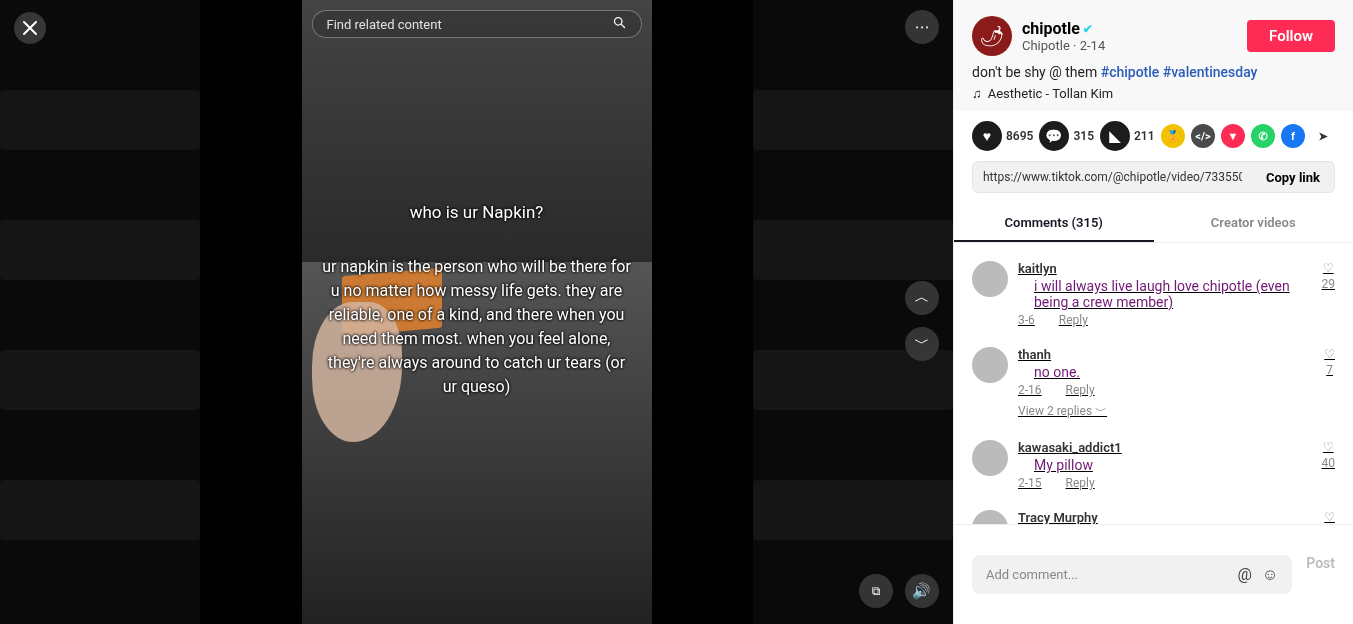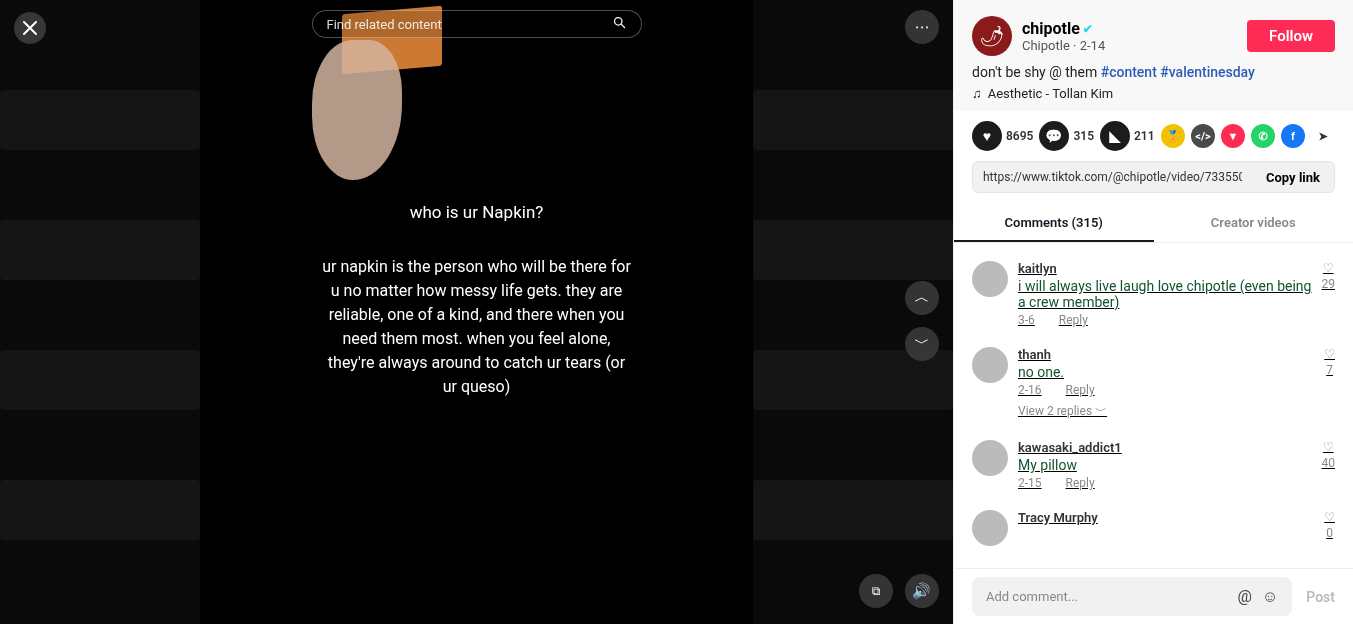--- a/index.html
+++ b/index.html
@@ -2,21 +2,21 @@
 <html><head>
 <meta charset="utf-8">
 <style>
 * { margin: 0; padding: 0; box-sizing: border-box; font-family: -apple-system, BlinkMacSystemFont, "Segoe UI", Roboto, Helvetica, Arial, sans-serif; }
 body { width: 1353px; height: 624px; display: flex; background: #fff; overflow: hidden; }
 .video-area { flex: 1; background: #000; position: relative; display: flex; justify-content: center; }
 .video-bg-left, .video-bg-right { position: absolute; top: 0; bottom: 0; width: 200px; background: #0a0a0a; }
 .video-bg-left { left: 0; }
 .video-bg-right { right: 0; }
 .bg-strip { position:absolute; left:0; right:0; height:60px; background:#151515; border-radius:4px; }
-.video-frame { width: 350px; height: 100%; position: relative; display:flex; flex-direction:row; }
+.video-frame { width: 350px; height: 100%; position: relative; display:flex; flex-direction:column; }
 .vf-top { height:42%; background:linear-gradient(#444,#2a2a2a); }
 .vf-bot { height:58%; background:linear-gradient(#555,#222); position:relative; }
 .vf-bot:before{content:"";position:absolute;top:10px;left:40px;width:100px;height:60px;background:#cc7a33;border-radius:3px;transform:skewY(-5deg);}
 .vf-bot:after{content:"";position:absolute;top:40px;left:10px;width:90px;height:140px;background:rgba(210,180,160,.85);border-radius:50% 40% 60% 50%;}
 .video-caption { position:absolute; top:32%; left:0; right:0; text-align:center; color:#fff; font-size:16px; text-shadow:0 0 3px #000,0 0 3px #000; padding:0 18px; line-height:1.5; }
 .video-caption .q { margin-bottom:30px; font-size:17px; }
 .close-btn { position:absolute; top:12px; left:14px; width:32px; height:32px; border-radius:50%; background:rgba(60,60,60,.9); display:flex; align-items:center; justify-content:center; color:#fff; cursor:pointer; z-index:5;}
 .search-pill { position:absolute; top:10px; left:50%; transform:translateX(-50%); width:330px; height:28px; border:1px solid rgba(255,255,255,.3); border-radius:18px; display:flex; align-items:center; padding:0 14px; color:rgba(255,255,255,.85); font-size:13px; z-index:5; background:rgba(0,0,0,.15);}
 .search-pill .sicon{margin-left:auto;}
 .right-ctrl { position:absolute; right:14px; display:flex; flex-direction:column; gap:12px; z-index:5;}
@@ -44,26 +44,26 @@
 .link-row input{flex:1;border:none;background:transparent;padding:8px 10px;font-size:12px;color:#333;outline:none;}
 .link-row button{border:none;background:transparent;padding:0 14px;font-weight:700;font-size:13px;cursor:pointer;}
 .tabs{display:flex;border-bottom:1px solid #eee;margin-top:8px;}
 .tab{flex:1;text-align:center;padding:10px 0;font-size:13px;font-weight:600;color:#888;cursor:pointer;}
 .tab.active{color:#161823;border-bottom:2px solid #161823;}
 .comments{flex:1;overflow-y:auto;padding:8px 18px;text-decoration:underline;}
 .comment{display:flex;gap:10px;padding:10px 0;}
 .cavatar{width:36px;height:36px;border-radius:50%;background:#bbb;flex-shrink:0;}
 .cbody{flex:1;font-size:14px;}
 .cname{font-weight:600;font-size:13px;color:#333;}
-.ctext{color:#14532d;margin:2px 0;}
+.ctext{color:#701a75;margin:2px 16px;}
 .cmeta{font-size:12px;color:#888;display:flex;gap:24px;margin-top:3px;}
 .cmeta span{cursor:pointer;}
 .clike{display:flex;flex-direction:column;align-items:center;font-size:12px;color:#888;gap:2px;}
 .viewreplies{font-size:12px;color:#888;margin-top:6px;cursor:pointer;}
-.comment-input{border-top:1px solid #eee;padding:8px 18px;display:flex;align-items:center;}
+.comment-input{border-top:1px solid #eee;padding:30px 18px;display:flex;}
 .comment-input .pill{flex:1;background:#f1f1f2;border-radius:8px;padding:10px 14px;font-size:13px;color:#888;display:flex;align-items:center;}
 .pill .icns{margin-left:auto;display:flex;gap:10px;font-size:16px;color:#444;}
 .post-btn{margin-left:14px;color:#bbb;font-weight:600;font-size:14px;cursor:pointer;}
 </style>
 </head>
 <body>
 
 <div class="video-area">
   <div class="video-bg-left">
     <div class="bg-strip" style="top:90px"></div>
@@ -135,21 +135,21 @@
           <span>chipotle</span>
           <span class="verify">✔</span>
         </div>
         <div class="sp-sub">
           <span>Chipotle</span> · <span>2-14</span>
         </div>
       </div>
       <button class="follow-btn">Follow</button>
     </div>
     <div class="sp-desc">
-      <span>don't be shy @ them </span><span class="tag">#content</span> <span class="tag">#valentinesday</span>
+      <span>don't be shy @ them </span><span class="tag">#chipotle</span> <span class="tag">#valentinesday</span>
     </div>
     <div class="sp-music">
       <span>♫</span>
       <span>Aesthetic - Tollan Kim</span>
     </div>
   </div>
 
   <div class="sp-stats">
     <div class="stat">
         <div class="sbub dark">♥</div>

